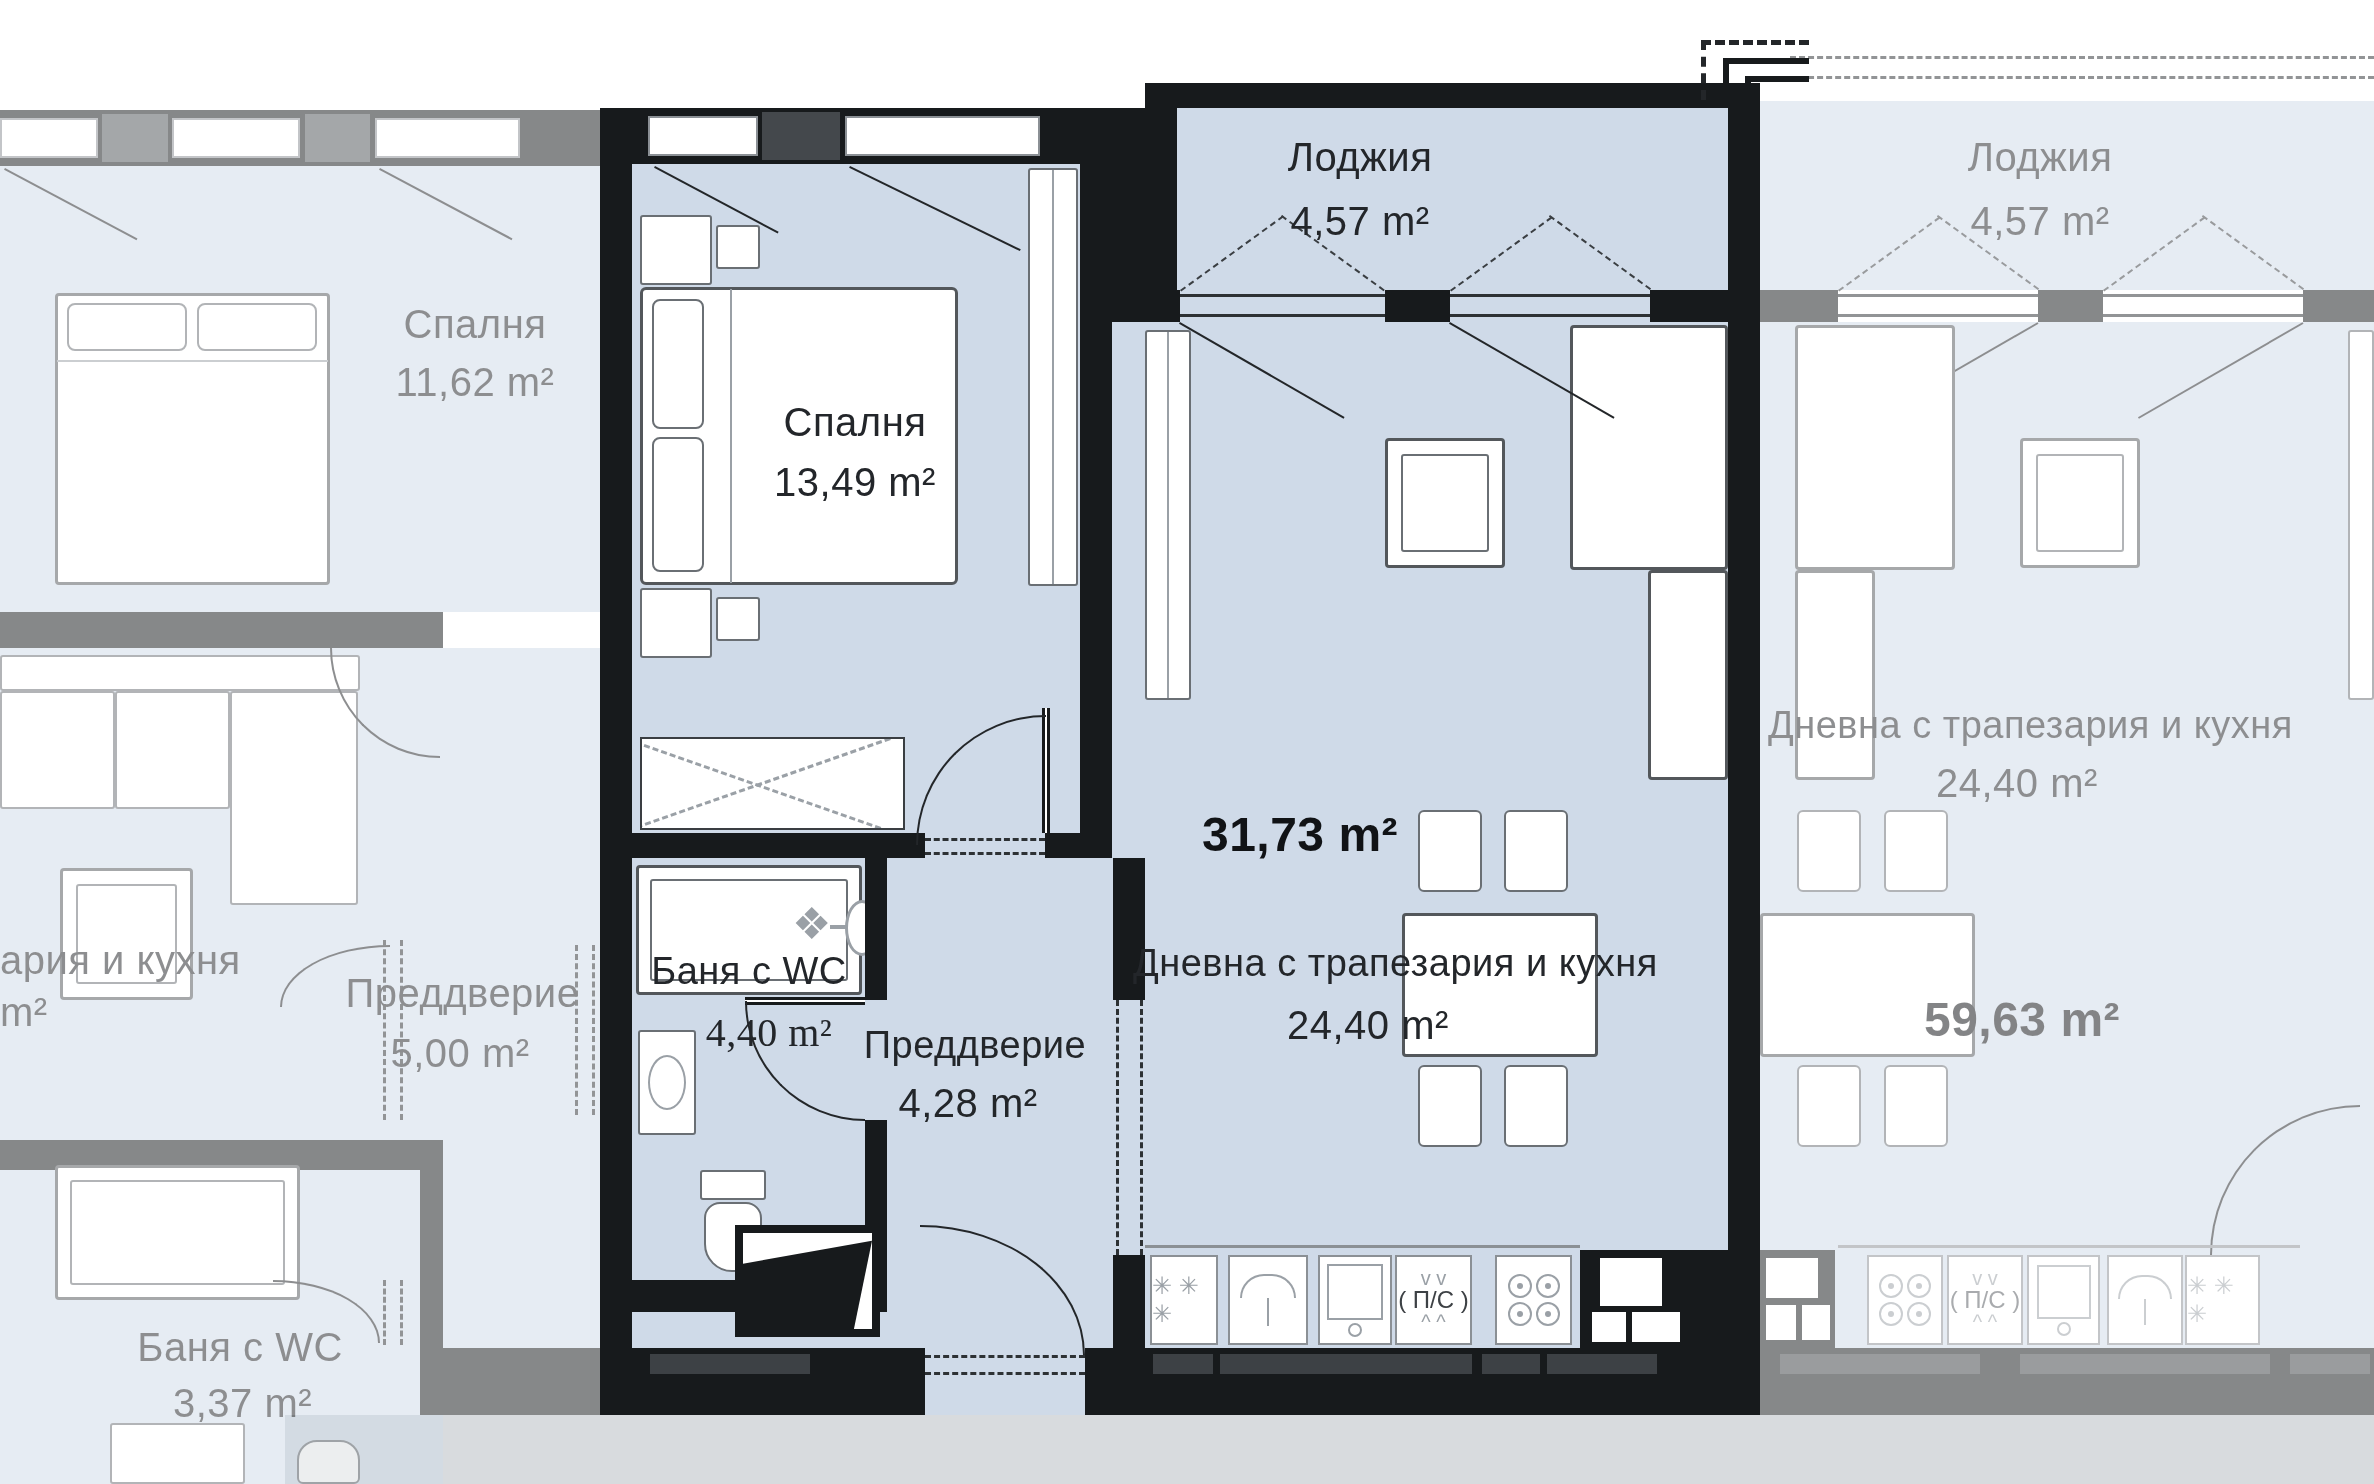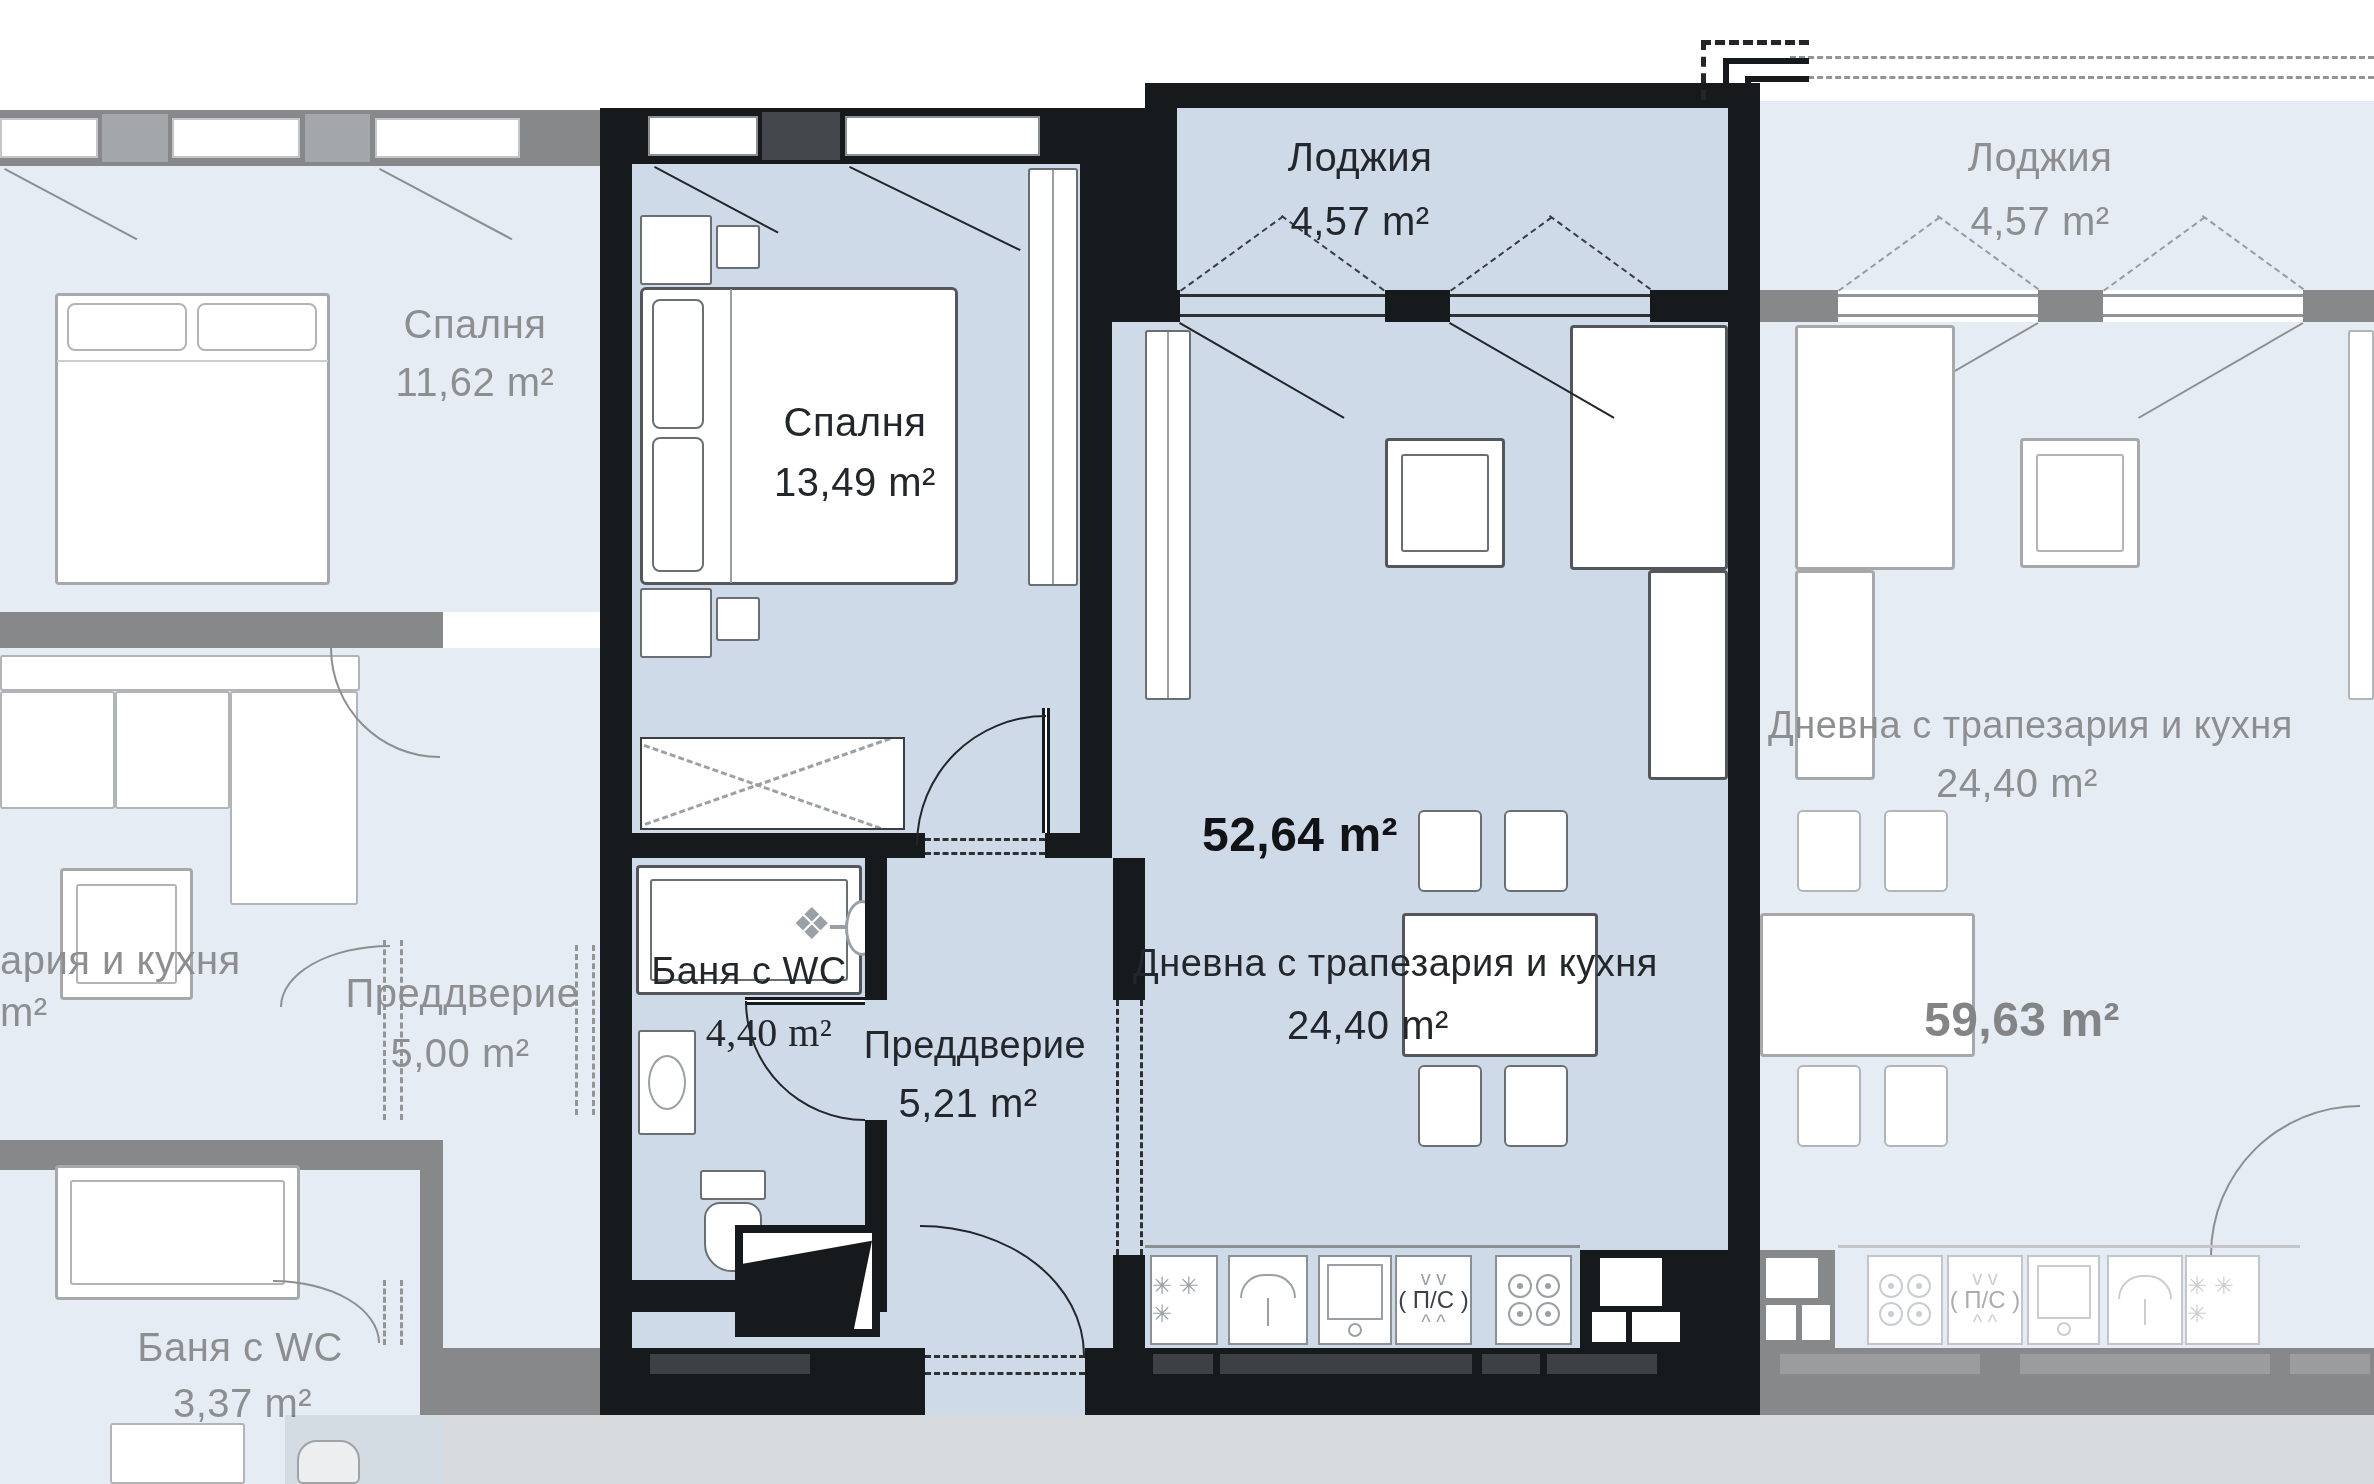--- a/index.html
+++ b/index.html
@@ -328,23 +328,23 @@
     </div>
     <div class="wall" style="left:1580px;top:1250px;width:148px;height:98px;"></div>
     <div class="abs" style="left:1600px;top:1258px;width:62px;height:48px;background:#fff;"></div>
     <div class="abs" style="left:1592px;top:1312px;width:34px;height:30px;background:#fff;"></div>
     <div class="abs" style="left:1632px;top:1312px;width:48px;height:30px;background:#fff;"></div>
 
     <div class="lbl" style="left:1270px;top:130px;width:180px;">Лоджия</div>
     <div class="lbl" style="left:1270px;top:194px;width:180px;">4,57 m²</div>
     <div class="lbl" style="left:735px;top:395px;width:240px;">Спалня</div>
     <div class="lbl" style="left:735px;top:455px;width:240px;">13,49 m²</div>
-    <div class="lbl lbl-bold" style="left:1180px;top:808px;width:240px;">52,64 m²</div>
+    <div class="lbl lbl-bold" style="left:1180px;top:808px;width:240px;">31,73 m²</div>
     <div class="lbl lbl-small" style="left:1133px;top:936px;width:455px;">Дневна с трапезария и кухня</div>
     <div class="lbl" style="left:1287px;top:998px;width:160px;">24,40 m²</div>
     <div class="lbl lbl-small" style="left:640px;top:944px;width:218px;">Баня с WC</div>
     <div class="lbl" style="left:669px;top:1006px;width:200px;font-family:Liberation Serif, serif;">4,40 m²</div>
     <div class="lbl lbl-small" style="left:860px;top:1018px;width:230px;">Преддверие</div>
-    <div class="lbl" style="left:868px;top:1076px;width:200px;">5,21 m²</div>
+    <div class="lbl" style="left:868px;top:1076px;width:200px;">4,28 m²</div>
   </div>
 
 
 </div>
 
 </body></html>

